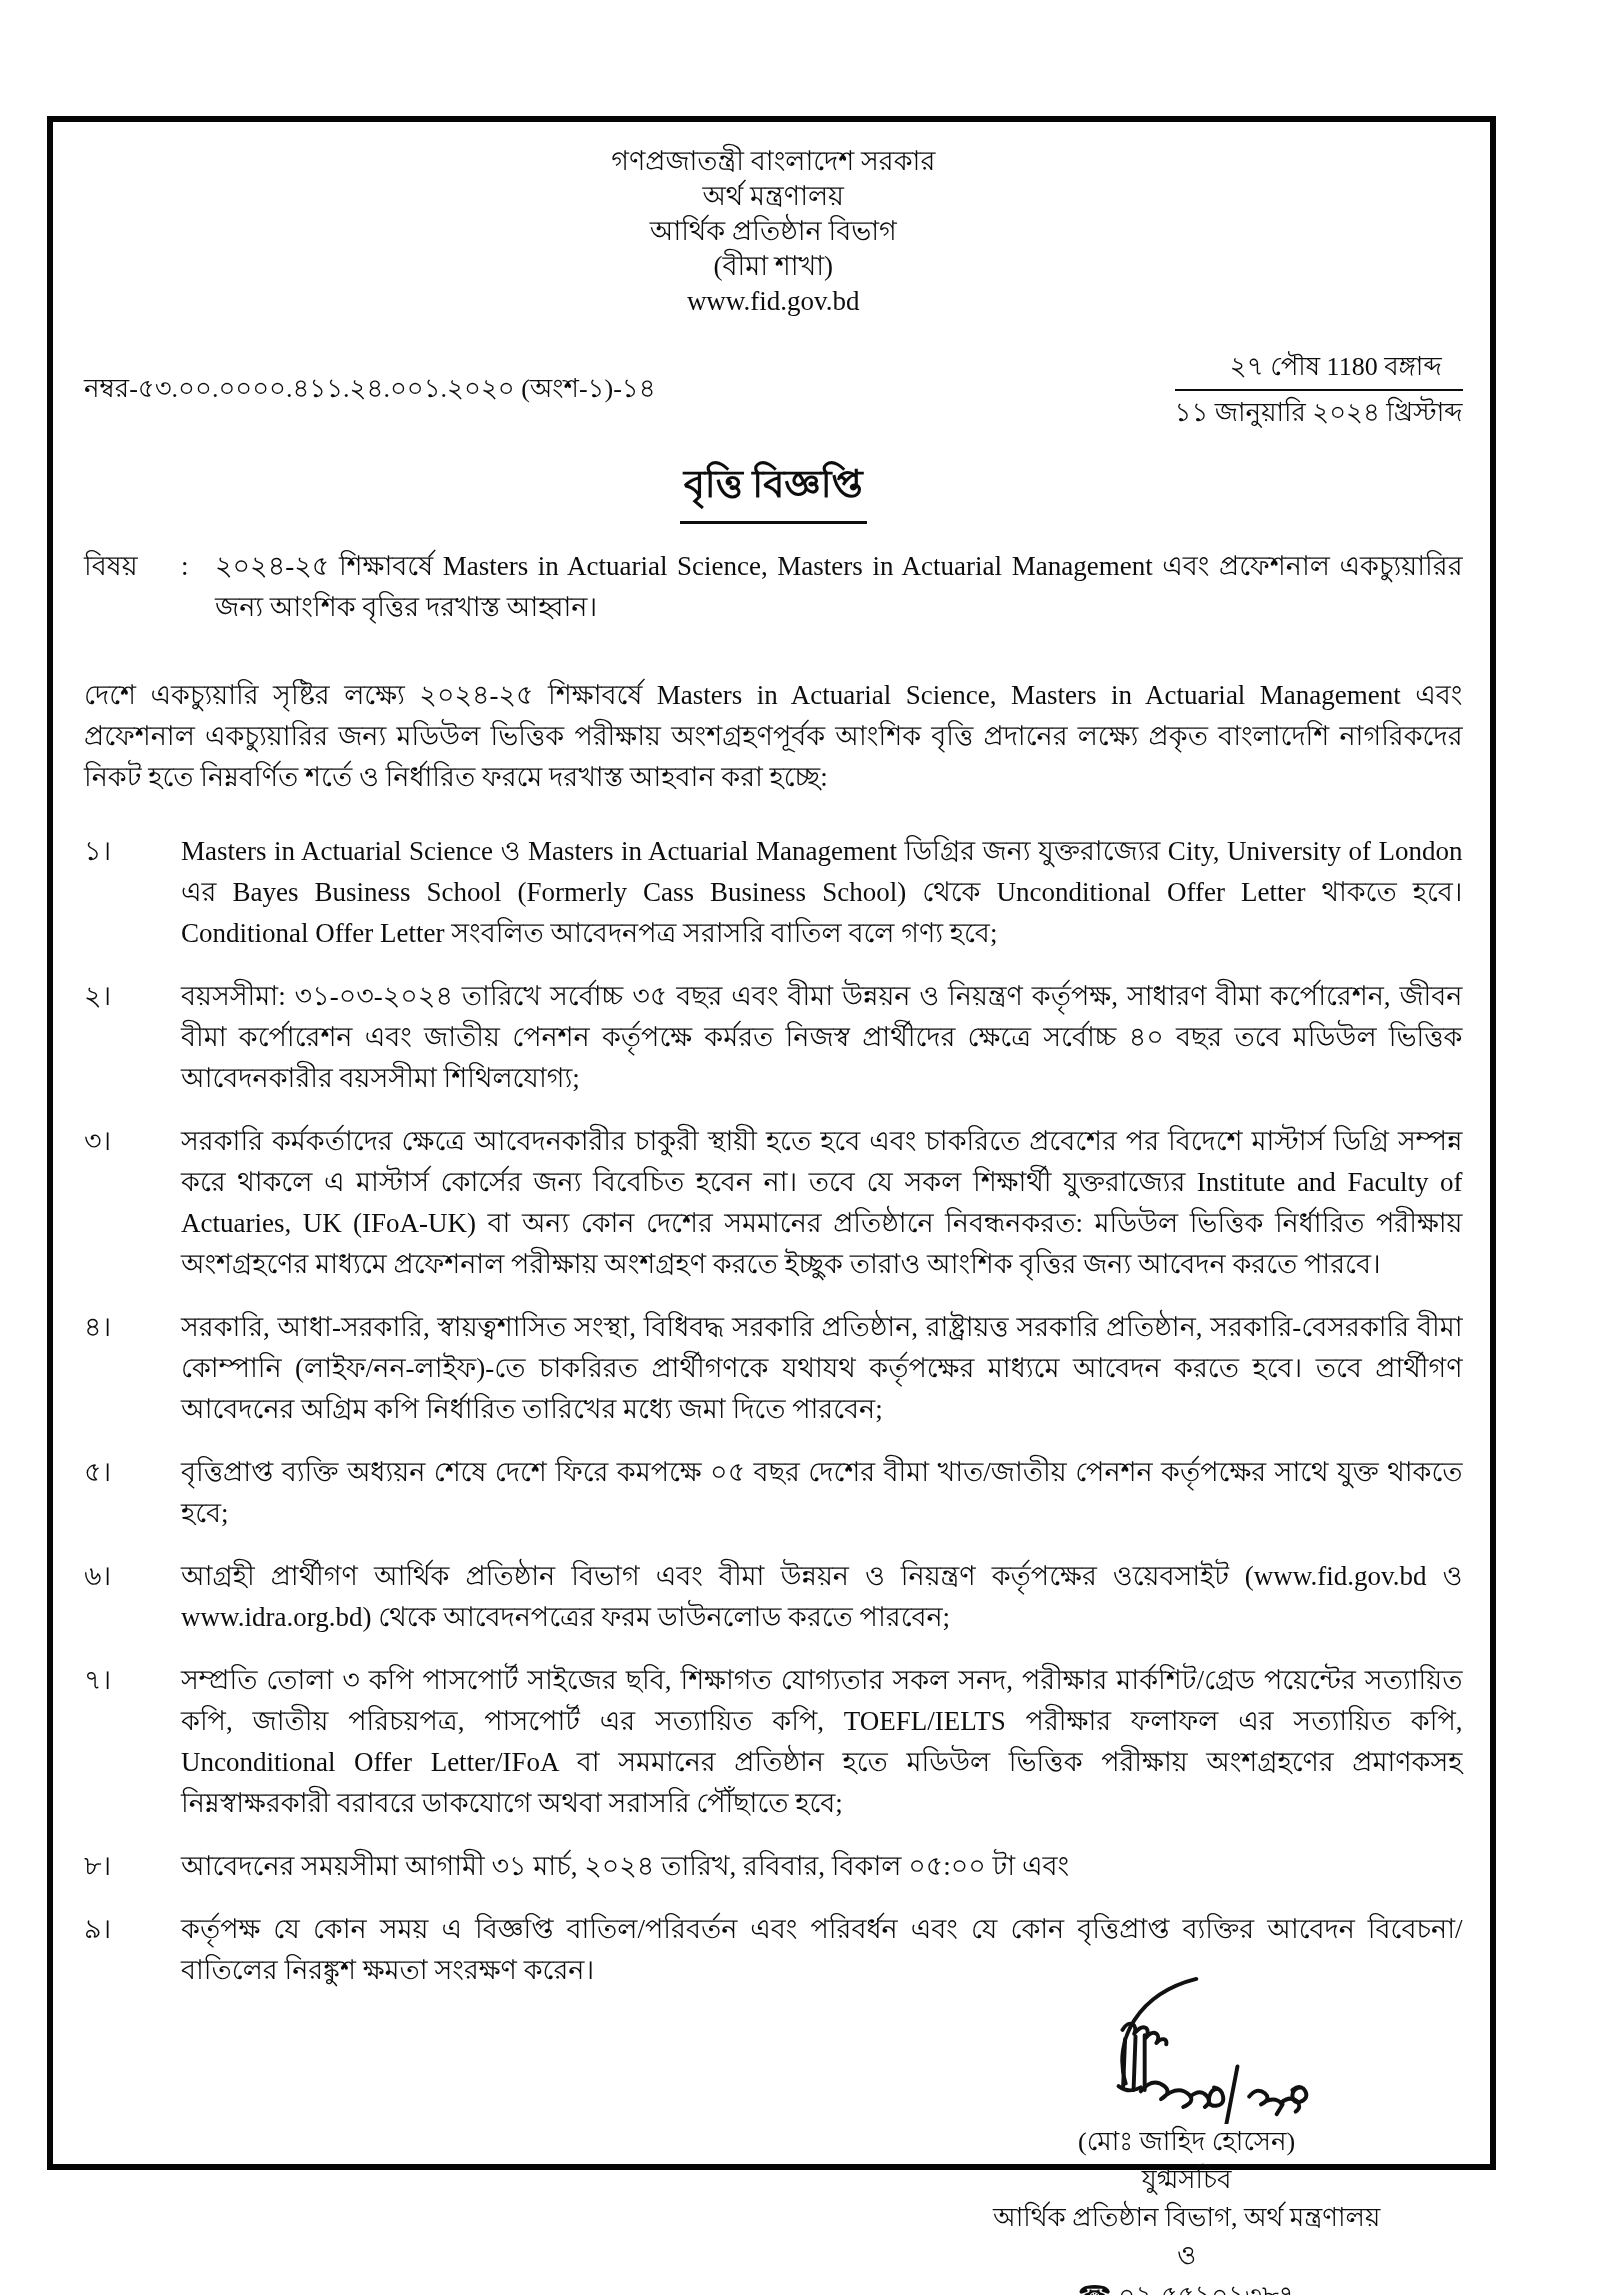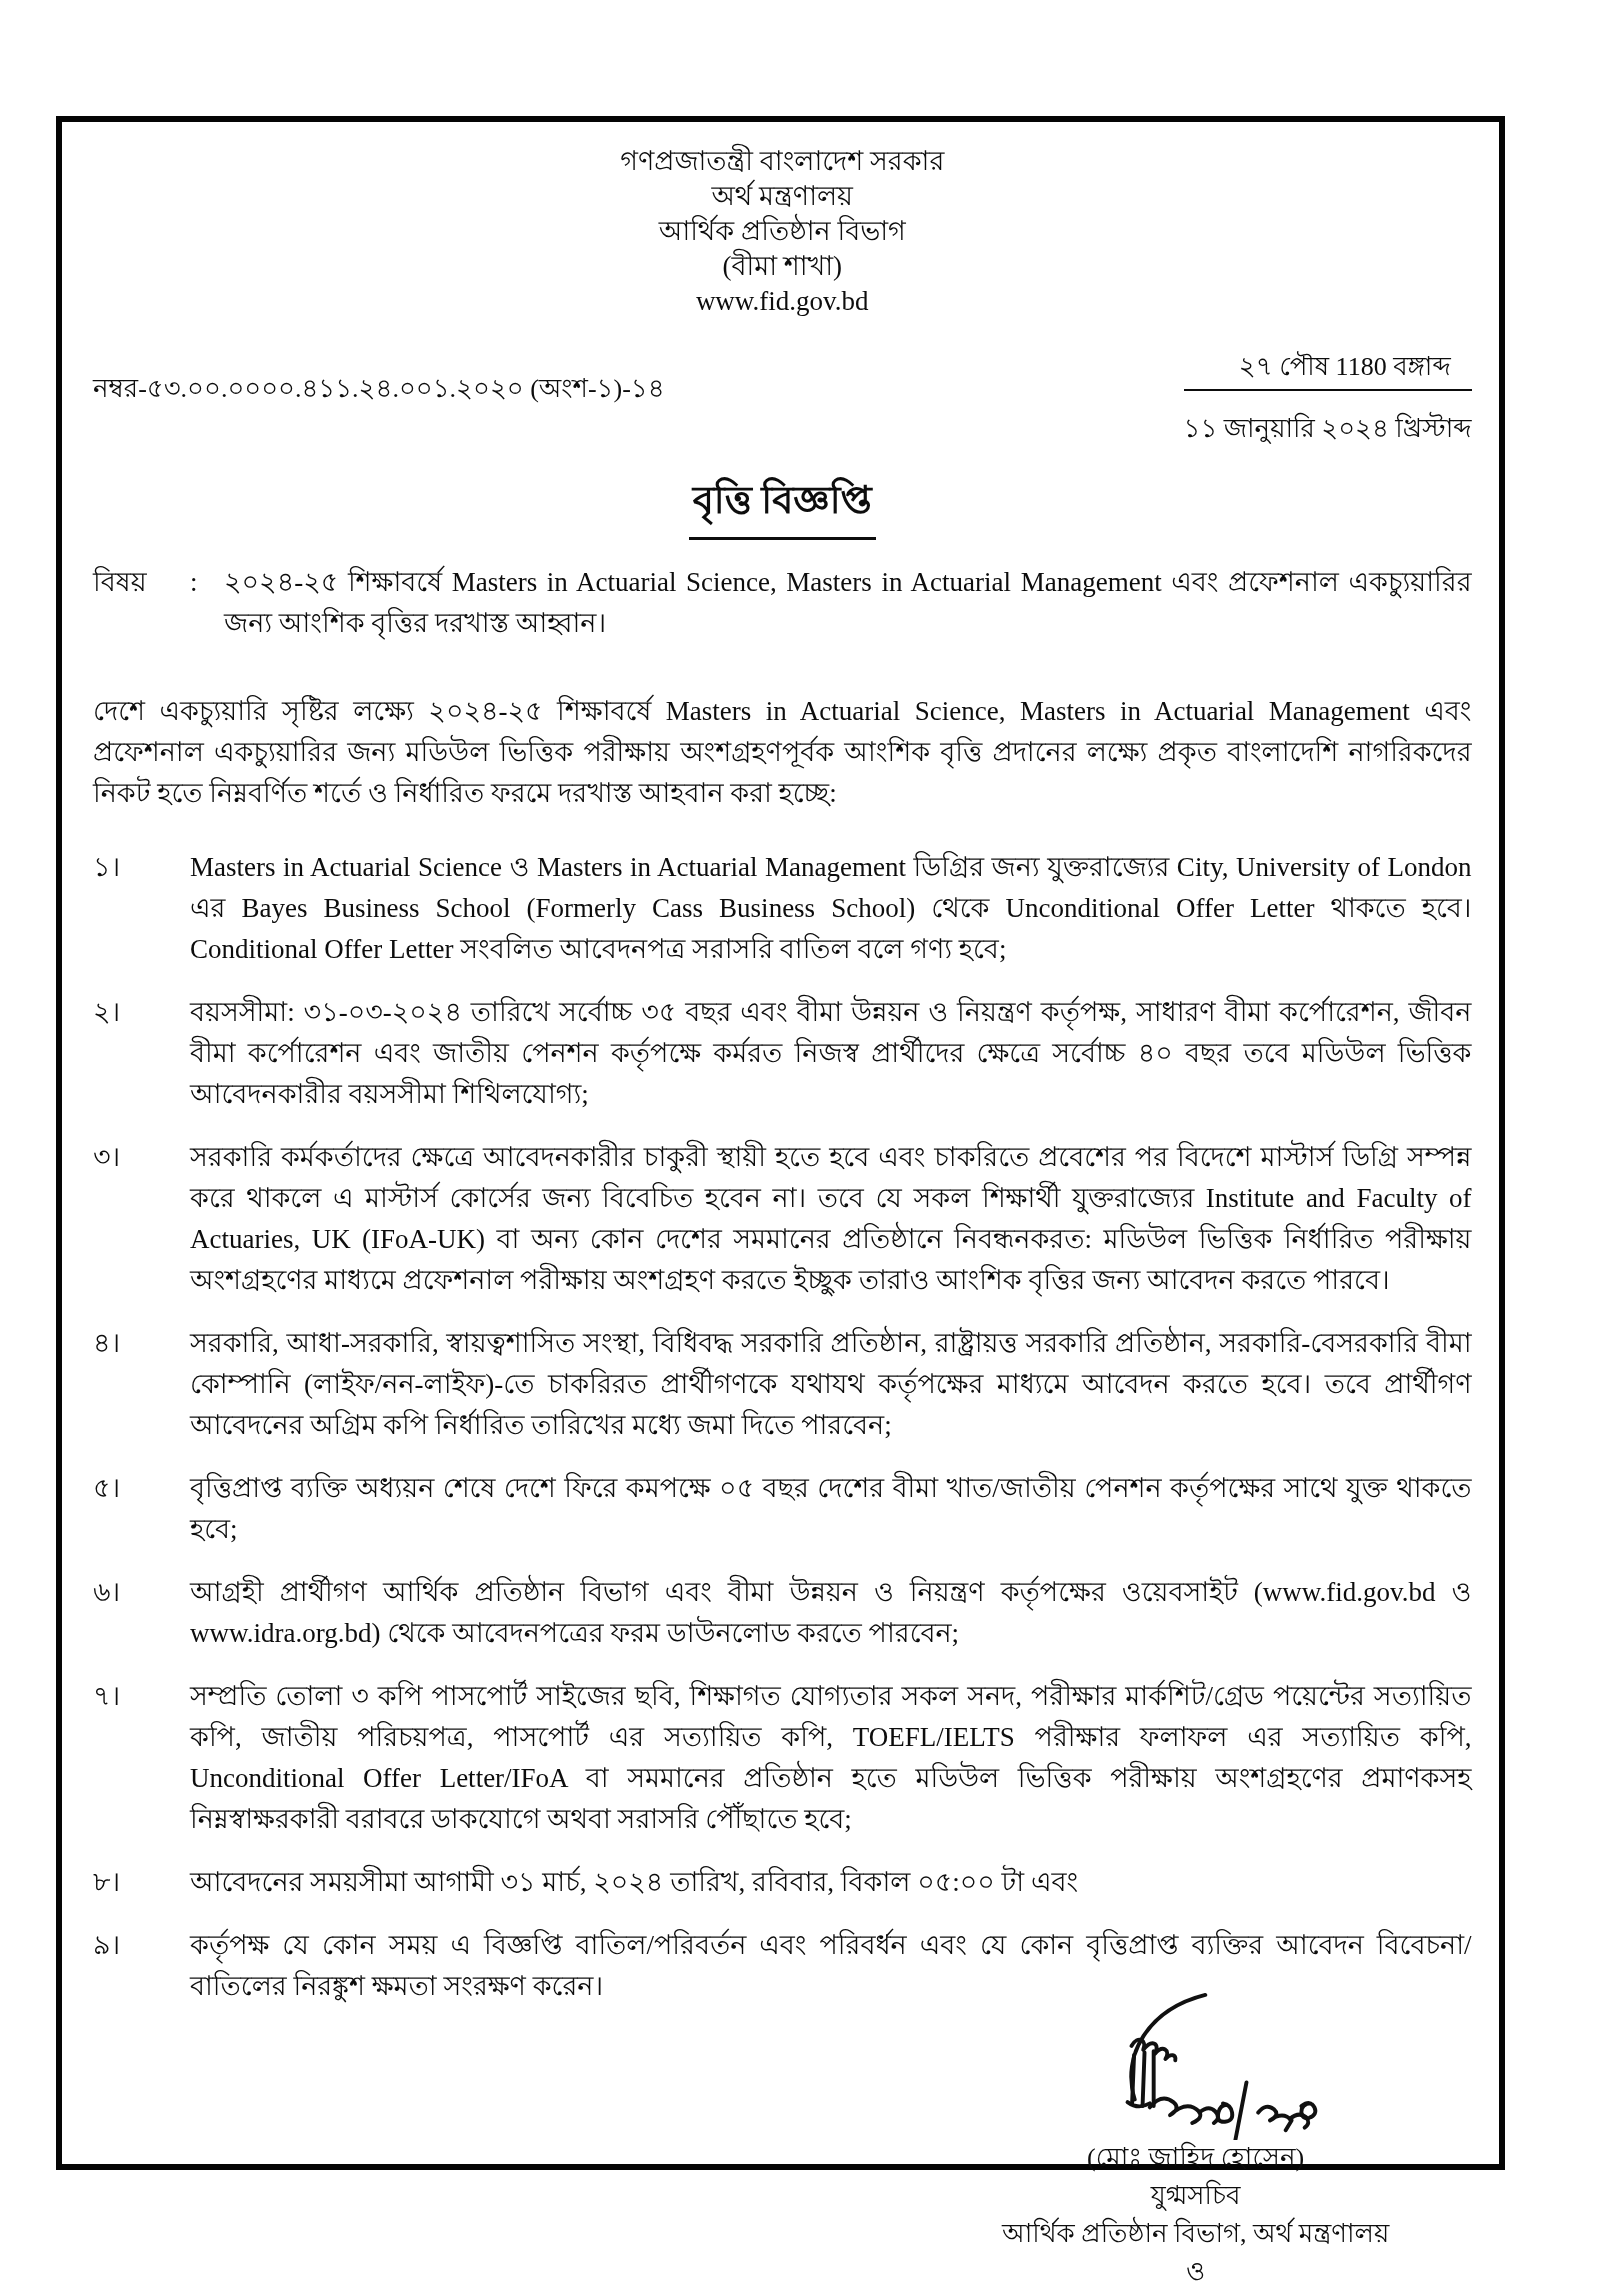--- a/index.html
+++ b/index.html
@@ -2,32 +2,32 @@
 <html lang="bn" style="font-size:10.5px"><head>
 <meta charset="utf-8">
 <style>
   html,body{margin:0;padding:0;}
   body{
     width:1623px;height:2295px;position:relative;
     background:#ffffff;color:#0d0d0d;
     font-family:"Liberation Serif","DejaVu Serif",serif;
   }
   .frame{
-    position:absolute;left:56px;top:116px;width:1449px;height:2054px;
+    position:absolute;left:47px;top:116px;width:1449px;height:2054px;
     border:6.5px solid #050505;box-sizing:border-box;
     padding:17px 27.5px 0 31px;background:#ffffff;
   }
   
   .header-block{text-align:center;margin-top:5.2px;font-size:27px;line-height:35px;}
   
   .ref-row{display:flex;justify-content:space-between;align-items:flex-start;margin-top:31px;gap:14px;}
   .ref-no{font-size:26px;padding-top:18.3px;}
   .date-block{text-align:center;font-size:26px;line-height:34px;}
   .date-line1{border-bottom:2.6px solid #0d0d0d;padding:0 2.6px 5.2px 37px;}
-  .date-line2{padding-top:21px;}
+  .date-line2{padding-top:5px;}
   
   .title-wrap{text-align:center;margin-top:23.6px;}
   .title{display:inline-block;font-weight:bold;font-size:38px;border-bottom:3.3px solid #0d0d0d;padding:0 3.9px 2.6px 3.9px;}
   
   .subject{display:flex;margin-top:22px;font-size:27px;line-height:41px;}
   .subject .slabel{width:97px;flex:none;}
   .subject .scolon{width:34px;flex:none;}
   .subject .stext{flex:1;text-align:justify;}
   
   .intro{margin-top:47px;font-size:27px;line-height:41px;text-align:justify;}

